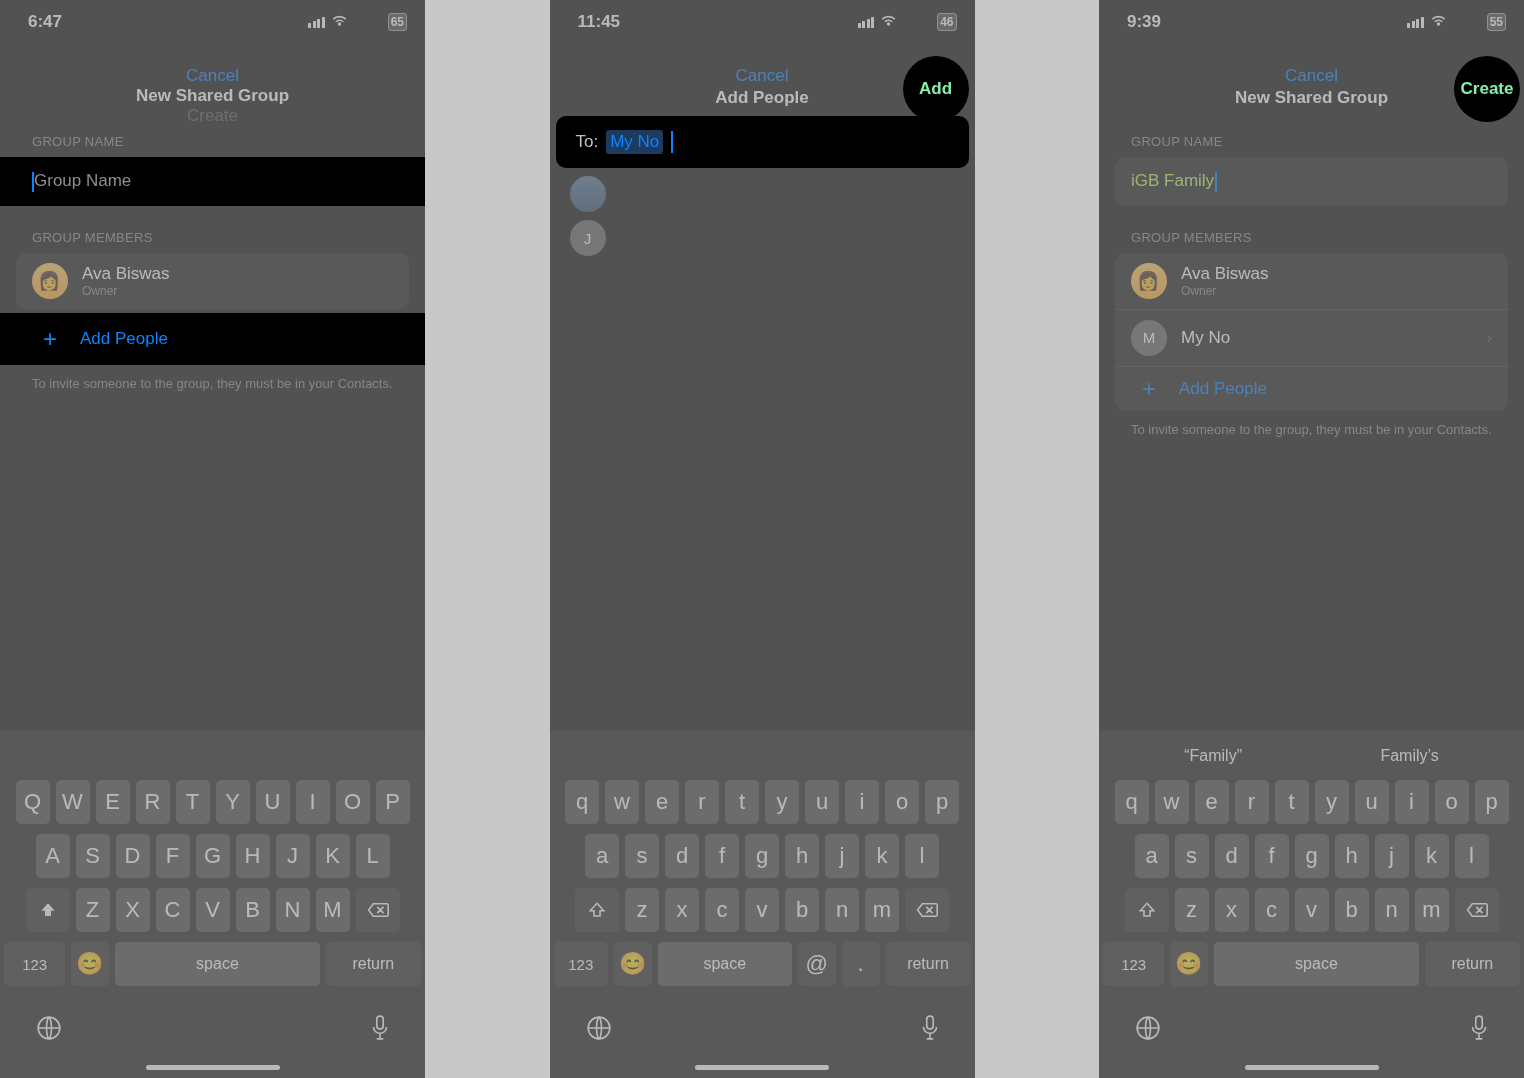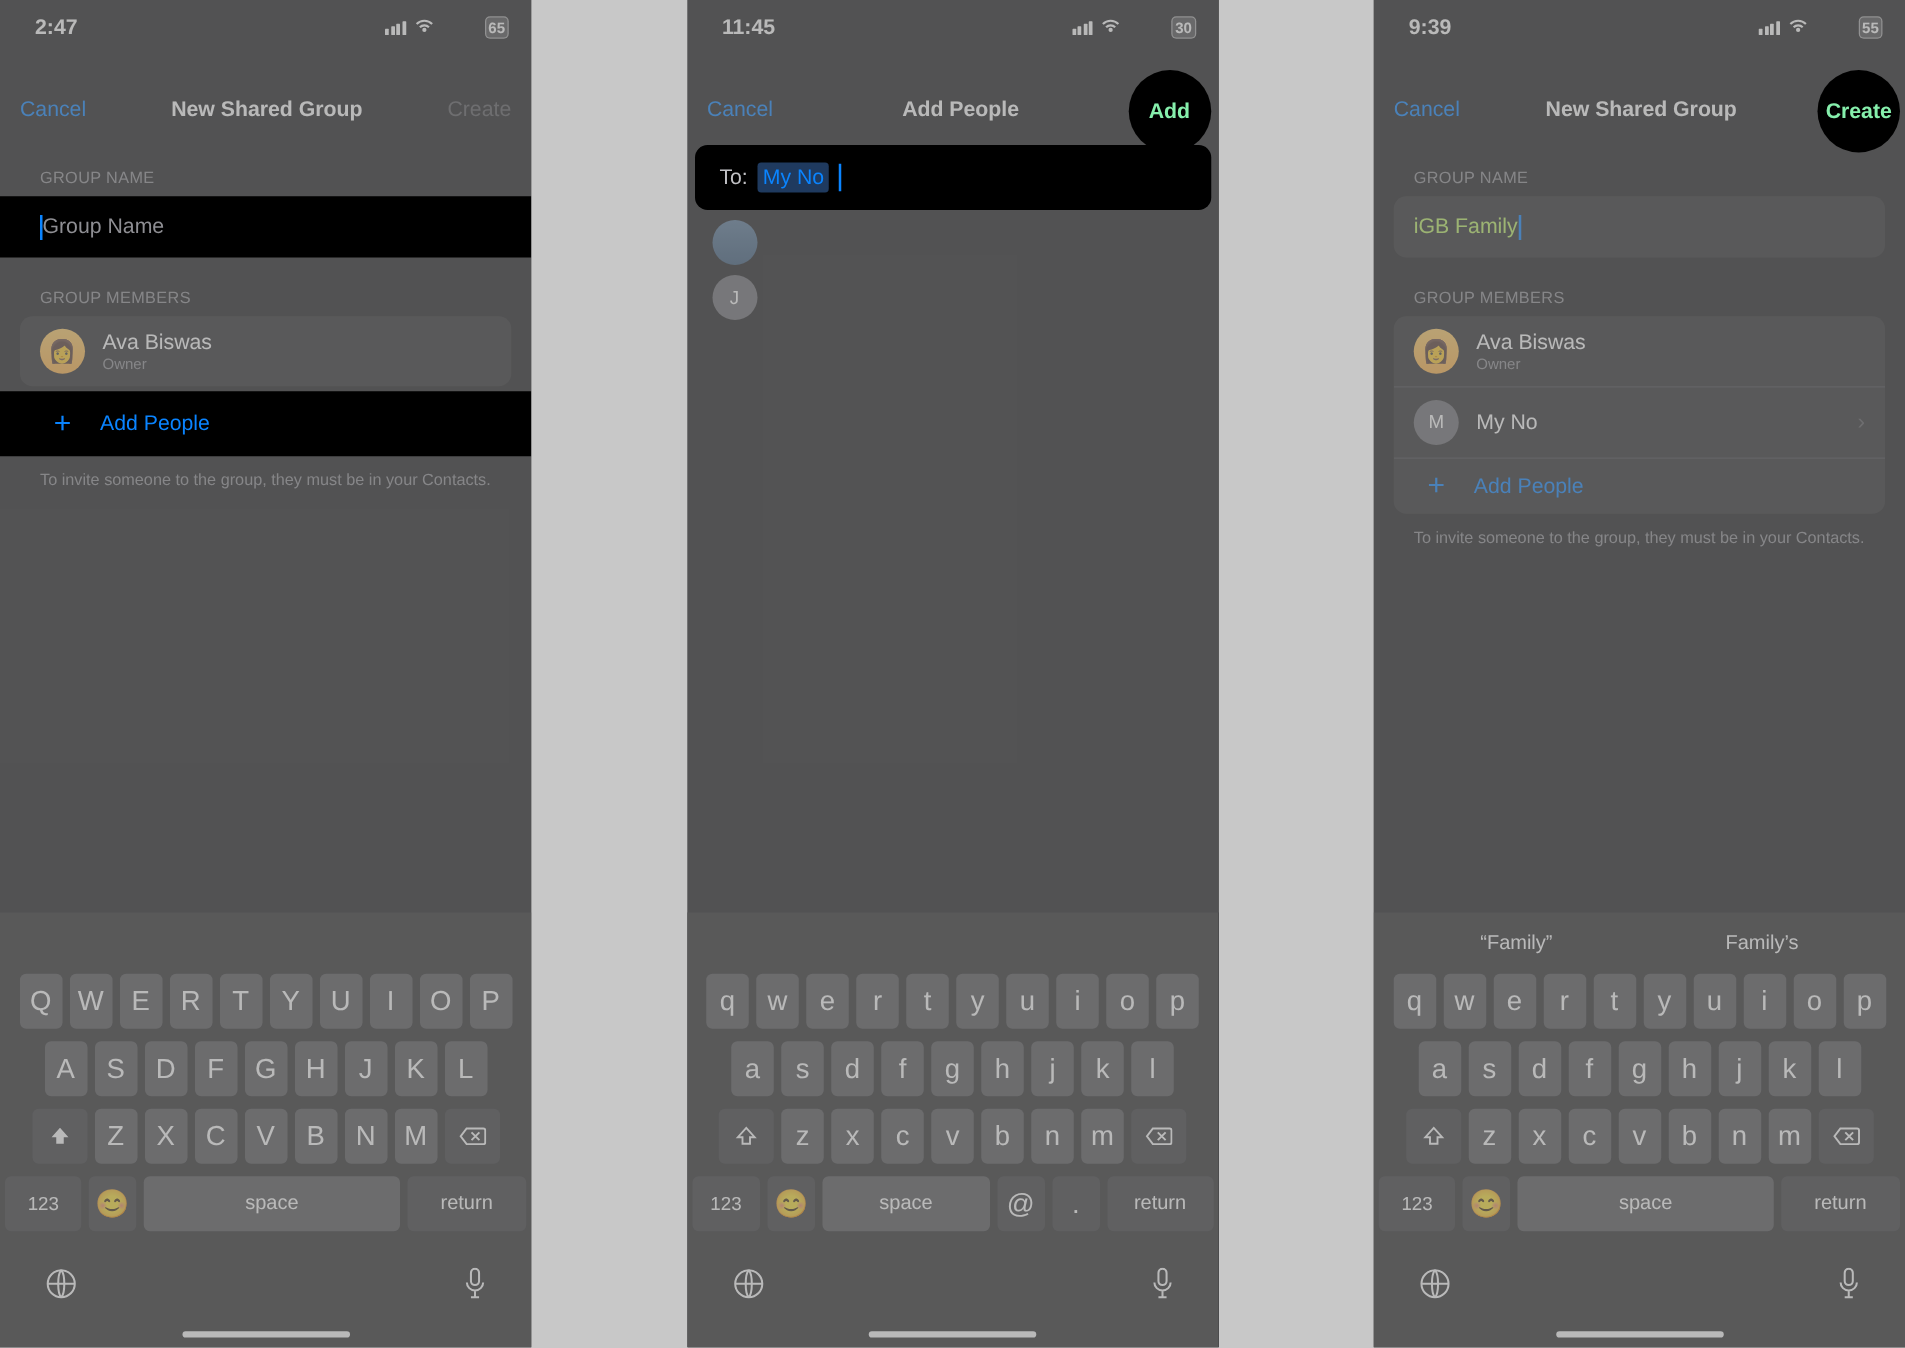--- a/index.html
+++ b/index.html
@@ -49,20 +49,21 @@
   background: rgba(200,200,200,0.3);
   margin-left: 34px;
 }
 .nav-bar {
   margin-top: 22px;
   height: 44px;
   display: flex;
   align-items: center;
   justify-content: space-between;
   padding: 0 16px;
+  flex-direction: column;
 }
 .nav-btn { font-size: 17px; color: #0a84ff; }
 .nav-btn.disabled { color: #5a5a5e; }
 .nav-title { font-size: 17px; font-weight: 600; color: #fff; }
 .highlight-circle {
   position: absolute;
   width: 66px; height: 66px;
   background: #000;
   border-radius: 50%;
   z-index: 60;
@@ -152,21 +153,21 @@
   margin: 8px auto 8px;
 }
 </style>
 </head>
 <body>
 
 <div class="phone">
   <div class="dim-overlay"></div>
 
   <div class="status-bar">
-    <span>2:47</span>
+    <span>6:47</span>
     <div class="status-right">
       <span class="signal-bars">
           <span></span>
           <span></span>
           <span></span>
           <span></span>
         </span>
       <span class="wifi-icon"><svg viewBox="0 0 20 14">
             <path fill="#fff" d="M10 12.5a2 2 0 100-4 2 2 0 000 4zm-5-5.3a7 7 0 0110 0l-1.4 1.4a5 5 0 00-7.1 0L5 7.2zm-3-3a11.2 11.2 0 0116 0L16.6 5.6a9.2 9.2 0 00-13.2 0L2 4.2z"></path>
           </svg></span>
@@ -280,21 +281,21 @@
       <span class="signal-bars">
           <span></span>
           <span></span>
           <span></span>
           <span></span>
         </span>
       <span class="wifi-icon"><svg viewBox="0 0 20 14">
             <path fill="#fff" d="M10 12.5a2 2 0 100-4 2 2 0 000 4zm-5-5.3a7 7 0 0110 0l-1.4 1.4a5 5 0 00-7.1 0L5 7.2zm-3-3a11.2 11.2 0 0116 0L16.6 5.6a9.2 9.2 0 00-13.2 0L2 4.2z"></path>
           </svg></span>
       <span class="battery-pill">
-          <span>30</span>
+          <span>46</span>
         </span>
     </div>
   </div>
 
   <div class="nav-bar">
     <span class="nav-btn">Cancel</span>
     <span class="nav-title">Add People</span>
     <span style="width:40px"></span>
   </div>
 

